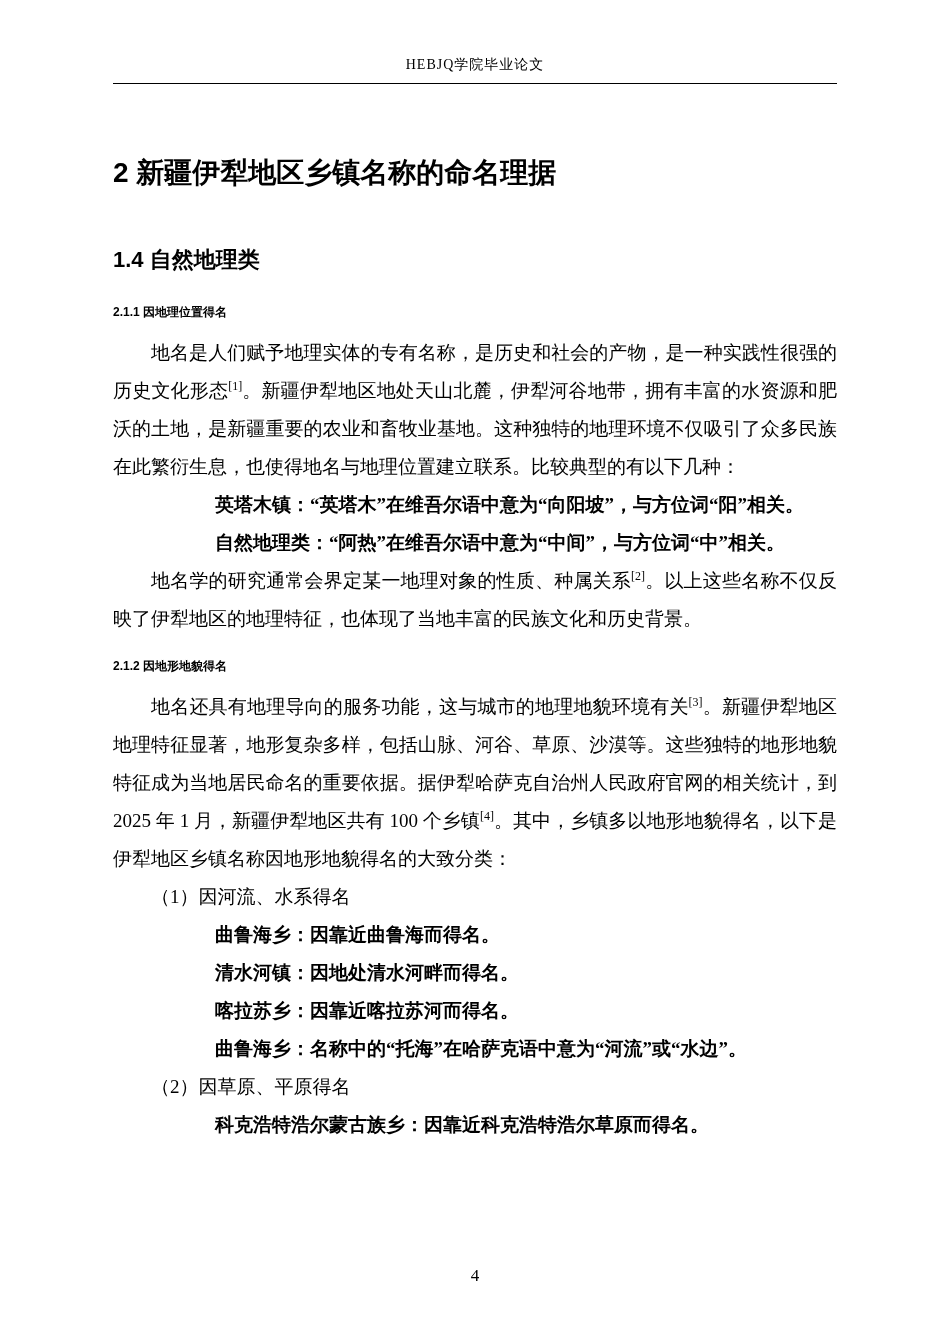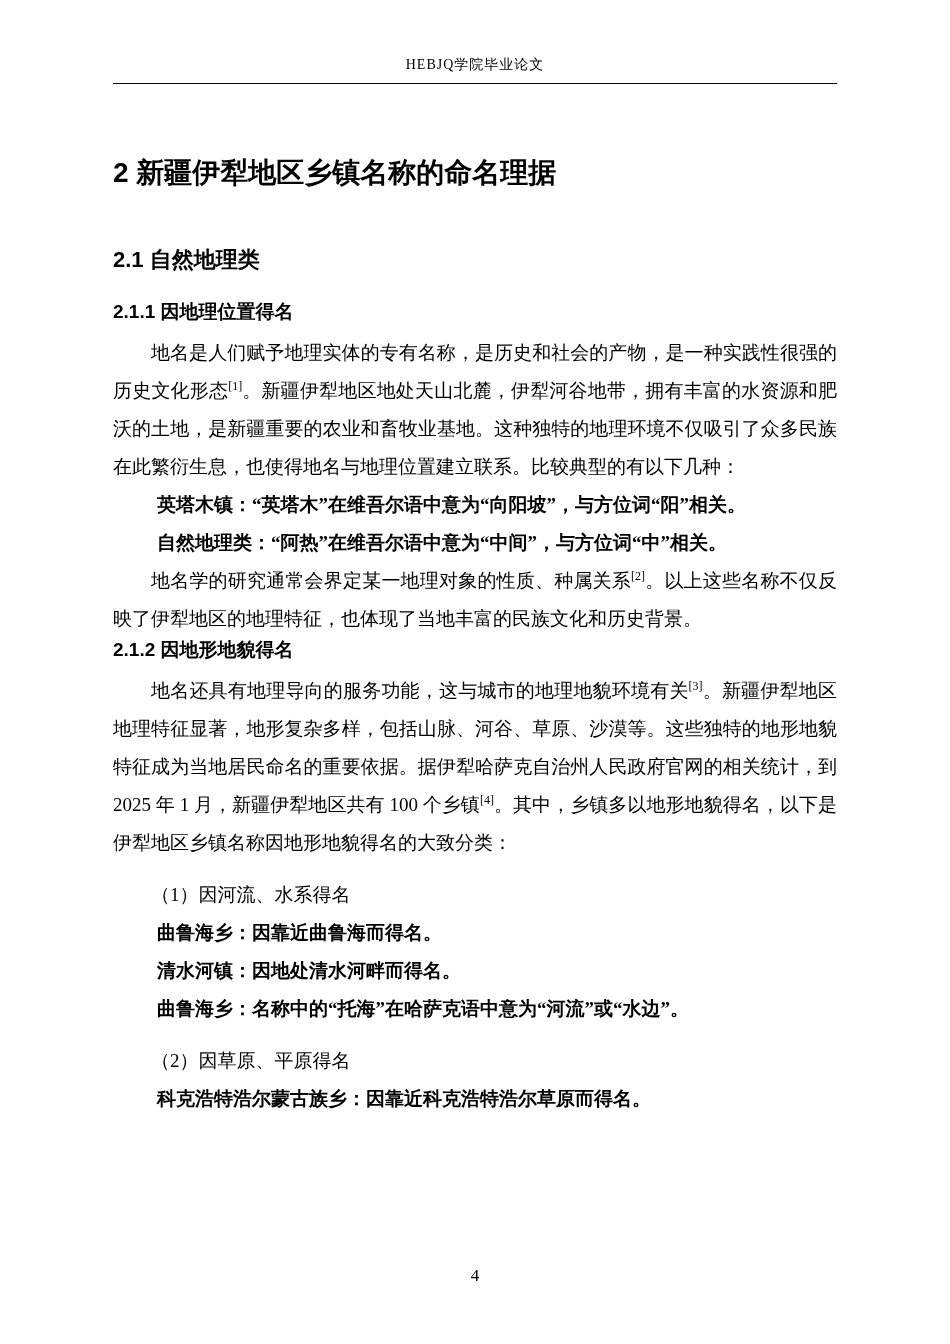--- a/index.html
+++ b/index.html
@@ -42,42 +42,41 @@
     margin-top: 56px;
     font-family: "Liberation Sans", "DejaVu Sans", sans-serif;
     font-size: 22px;
     line-height: 28px;
     font-weight: bold;
   }
   h3.subsection-title {
     margin-top: 26px;
     margin-bottom: 10px;
     font-family: "Liberation Sans", "DejaVu Sans", sans-serif;
-    font-size: 19px;
+    font-size: 12px;
     line-height: 24px;
     font-weight: bold;
   }
-  h3.subsection-title.second { margin-top: 0; }
+  h3.subsection-title.second { margin-top: 16px; }
   
   p.body {
     font-size: 19px;
     line-height: 38px;
     text-align: justify;
     text-indent: 38px;
   }
   p.cat-label {
     font-size: 19px;
     line-height: 38px;
     text-indent: 38px;
-    margin-top: 14px;
   }
   p.kai-item {
     font-size: 19px;
     line-height: 38px;
-    margin-left: 44px;
+    margin-left: 102px;
     font-weight: bold;
     text-align: justify;
   }
   sup.ref {
     font-size: 12px;
     line-height: 0;
     vertical-align: super;
   }
   .page-number {
     position: absolute;
@@ -94,38 +93,39 @@
 
 <div class="page">
 
   <div class="doc-header">
     <div class="doc-header-text">HEBJQ学院毕业论文</div>
     <hr class="header-rule">
   </div>
 
   <h1 class="chapter-title">2 新疆伊犁地区乡镇名称的命名理据</h1>
 
-  <h2 class="section-title">2.1 自然地理类</h2>
+  <h2 class="section-title">1.4 自然地理类</h2>
 
   <h3 class="subsection-title">2.1.1 因地理位置得名</h3>
 
   <p class="body"><span>地名是人们赋予地理实体的专有名称，是历史和社会的产物，是一种实践性很强的历史文化形态</span><sup class="ref">[1]</sup><span>。新疆伊犁地区地处天山北麓，伊犁河谷地带，拥有丰富的水资源和肥沃的土地，是新疆重要的农业和畜牧业基地。这种独特的地理环境不仅吸引了众多民族在此繁衍生息，也使得地名与地理位置建立联系。比较典型的有以下几种：</span></p>
 
   <p class="kai-item">英塔木镇：“英塔木”在维吾尔语中意为“向阳坡”，与方位词“阳”相关。</p>
   <p class="kai-item">自然地理类：“阿热”在维吾尔语中意为“中间”，与方位词“中”相关。</p>
 
   <p class="body"><span>地名学的研究通常会界定某一地理对象的性质、种属关系</span><sup class="ref">[2]</sup><span>。以上这些名称不仅反映了伊犁地区的地理特征，也体现了当地丰富的民族文化和历史背景。</span></p>
 
   <h3 class="subsection-title second">2.1.2 因地形地貌得名</h3>
 
   <p class="body"><span>地名还具有地理导向的服务功能，这与城市的地理地貌环境有关</span><sup class="ref">[3]</sup><span>。新疆伊犁地区地理特征显著，地形复杂多样，包括山脉、河谷、草原、沙漠等。这些独特的地形地貌特征成为当地居民命名的重要依据。据伊犁哈萨克自治州人民政府官网的相关统计，到 2025 年 1 月，新疆伊犁地区共有 100 个乡镇</span><sup class="ref">[4]</sup><span>。其中，乡镇多以地形地貌得名，以下是伊犁地区乡镇名称因地形地貌得名的大致分类：</span></p>
 
   <p class="cat-label">（1）因河流、水系得名</p>
   <p class="kai-item">曲鲁海乡：因靠近曲鲁海而得名。</p>
   <p class="kai-item">清水河镇：因地处清水河畔而得名。</p>
+  <p class="kai-item">喀拉苏乡：因靠近喀拉苏河而得名。</p>
   <p class="kai-item">曲鲁海乡：名称中的“托海”在哈萨克语中意为“河流”或“水边”。</p>
 
   <p class="cat-label">（2）因草原、平原得名</p>
   <p class="kai-item">科克浩特浩尔蒙古族乡：因靠近科克浩特浩尔草原而得名。</p>
 
   <div class="page-number">4</div>
 
 </div>
 
 </body></html>

